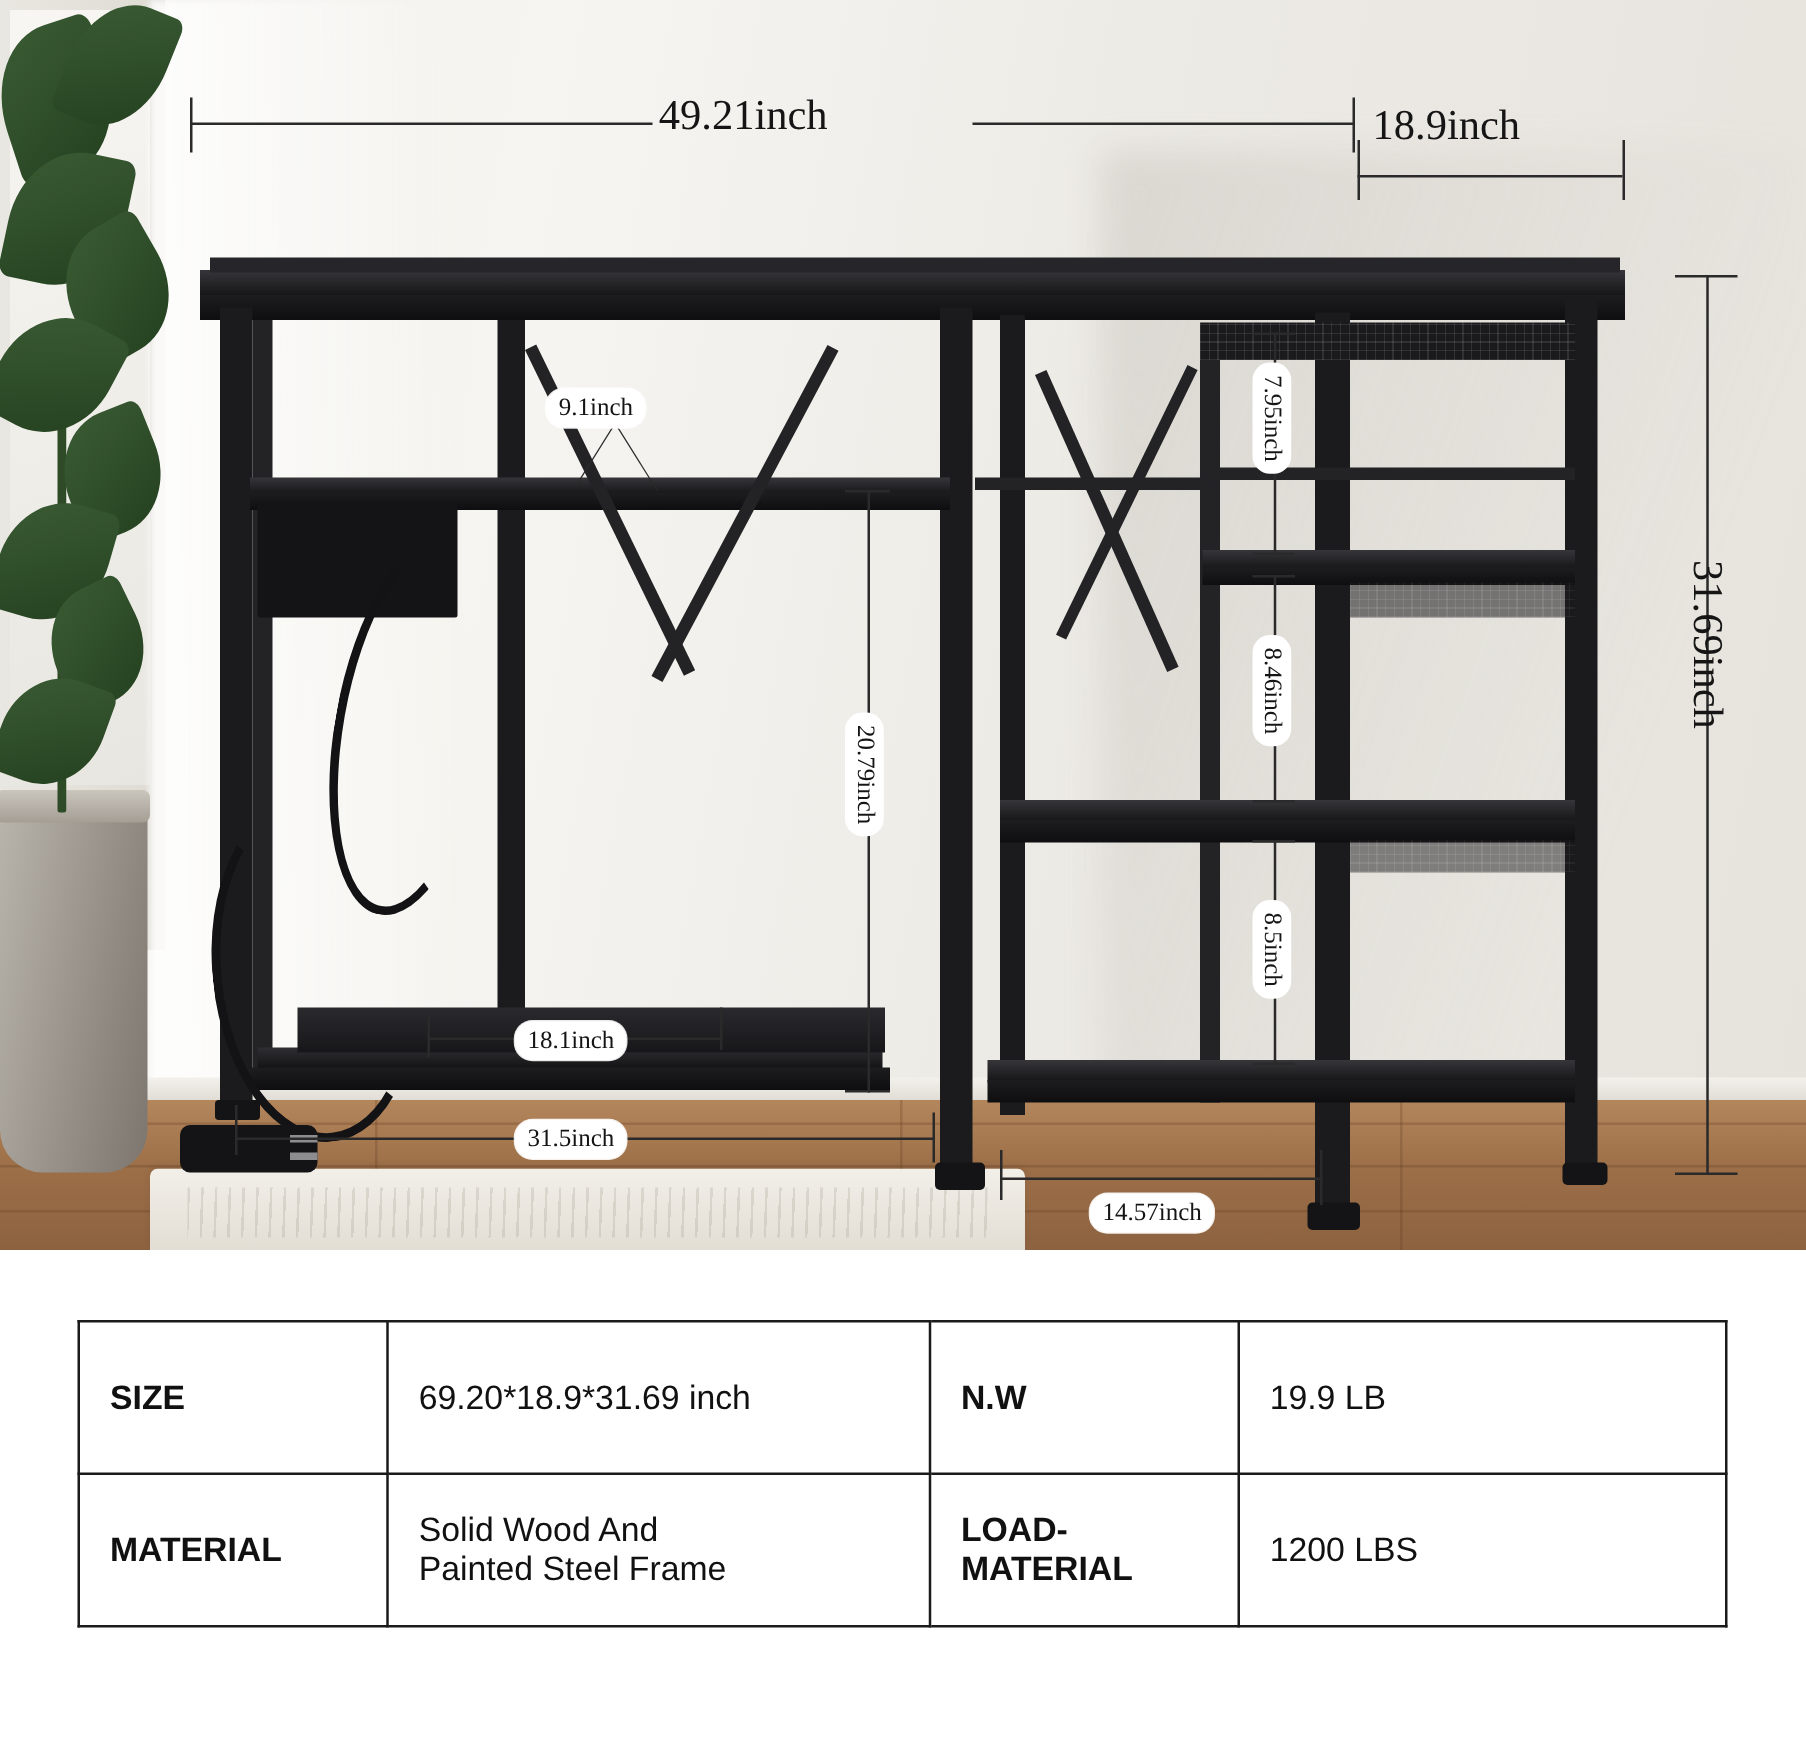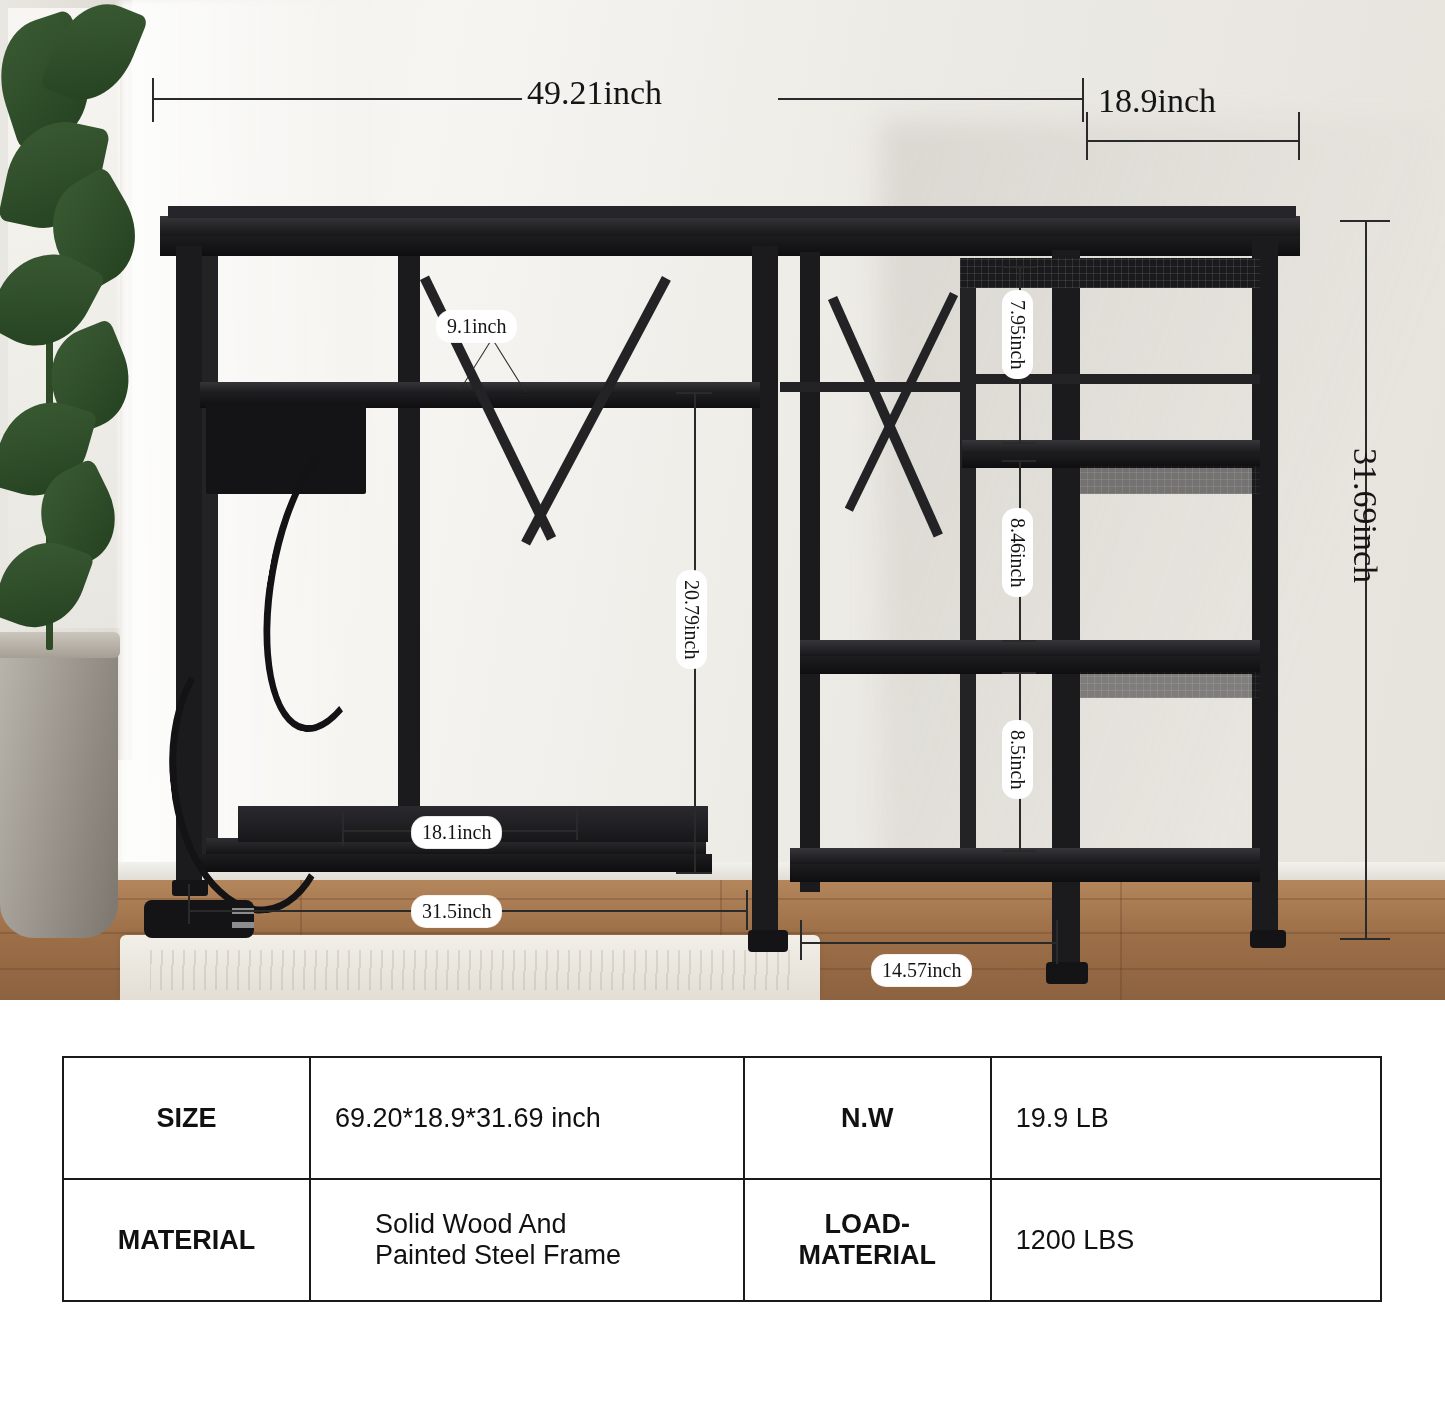--- a/index.html
+++ b/index.html
@@ -209,26 +209,25 @@
   #spec td {
     border: 2px solid #1a1a1a;
     padding: 0 24px;
     height: 120px;
     font-size: 27px;
     color: #111;
     vertical-align: middle;
   }
   td.key {
     font-weight: bold;
-    text-align: center;
     width: 216px;
   }
   td.val { width: 440px; }
   td.val2 { width: 430px; }
-  .val .line { display: block; margin-left: 40px; }
+  .val .line { display: block; }
 </style>
 </head>
 <body>
 
 <div id="page">
 
   <div id="photo">
 
     <div class="wall"></div>
     <div class="wall-shadow"></div>

